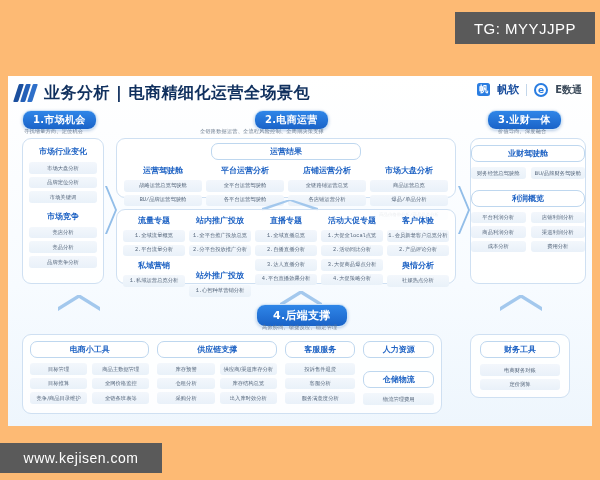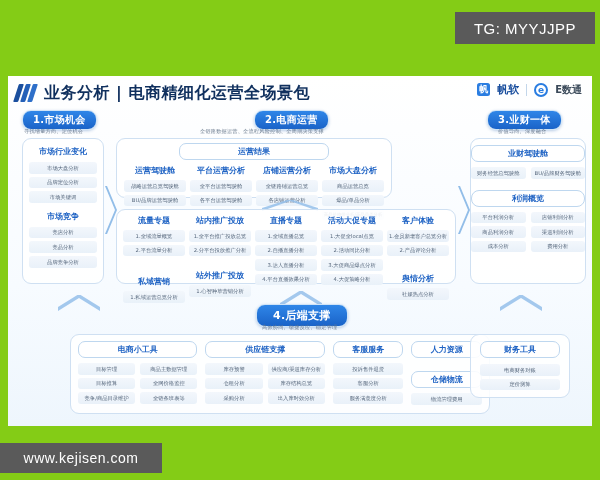--- a/index.html
+++ b/index.html
@@ -2,21 +2,21 @@
 <html><head>
 <meta charset="utf-8">
 <style>
   * { box-sizing: border-box; margin: 0; padding: 0; }
   html, body {
     width: 600px; height: 480px;
     background: #ffffff;
     font-family: "DejaVu Sans", "Liberation Sans", sans-serif;
     overflow: hidden;
   }
-  #root { position: relative; width: 600px; height: 480px; background:#84cc16; }
+  #root { position: relative; width: 600px; height: 480px; background:#fdba74; }
 
   
   .wm {
     position: absolute;
     background: #5a5a5a;
     color: #fff;
     font-family: "Liberation Sans", sans-serif;
     display: flex; align-items: center; justify-content: center;
     letter-spacing: .5px;
   }
@@ -93,21 +93,21 @@
   .chip {
     font-size: 5.3px; color: #56677c; text-align: center;
     background: linear-gradient(180deg,#f3f7fc 0%,#e9f1f9 100%);
     border-radius: 3px; padding: 2.5px 1px;
     line-height: 1.25; white-space: nowrap; overflow: hidden;
   }
   .chip.wrap { white-space: normal; }
 
   .col { display: flex; flex-direction: column; gap: 3px; }
   .grid2 { display: grid; grid-template-columns: 1fr 1fr; gap: 3px 5px; }
-  .grid-cols { display: grid; gap: 4px; }
+  .grid-cols { display: grid; gap: 4px; font-family: Liberation Mono, monospace; }
 
   
   .arrow { position: absolute; }
   .arrow svg { display:block; }
 </style>
 </head>
 <body>
 
 <div id="root">
 
@@ -153,21 +153,21 @@
 
     <div class="arrow" style="left:97px; top:108px;">
       <svg width="14" height="52" viewBox="0 0 14 52">
         <path d="M2 2 L12 26 L2 50 L0 50 L10 26 L0 2 Z" fill="#6fa8e0" opacity=".75"></path>
       </svg>
     </div>
 
     <div class="badge" style="left:246px; top:34px;">2.电商运营</div>
     <div class="badge-sub" style="left:192px; top:52px;">全链路数据运营、全流程风险控制、全周期决策支撑</div>
 
-    <div class="panel" style="left:108px; top:62px; width:276px; height:60px;">
+    <div class="panel" style="left:108px; top:62px; width:340px; height:60px;">
       <div class="gtitle boxed" style="width:150px; margin:4px auto 0;">运营结果</div>
       <div class="grid-cols" style="grid-template-columns:repeat(4,1fr); padding:4px 7px 0;">
 
         <div>
           <div class="gtitle plain">运营驾驶舱</div>
           <div class="col" style="margin-top:3px;">
             <div class="chip">战略运营总览驾驶舱</div>
             <div class="chip">BU/品牌运营驾驶舱</div>
           </div>
         </div>
@@ -208,21 +208,21 @@
 
     <div class="panel" style="left:108px; top:133px; width:340px; height:75px;">
       <div class="grid-cols" style="grid-template-columns:repeat(5,1fr); padding:4px 6px 0;">
 
         <div>
           <div class="gtitle plain">流量专题</div>
           <div class="col" style="margin-top:3px;">
             <div class="chip">1.全域流量概览</div>
             <div class="chip">2.平台流量分析</div>
           </div>
-          <div class="gtitle plain" style="margin-top:19px;">私域营销</div>
+          <div class="gtitle plain" style="margin-top:3px;">私域营销</div>
           <div class="col" style="margin-top:3px;">
             <div class="chip">1.私域运营总览分析</div>
           </div>
         </div>
 
         <div>
           <div class="gtitle plain">站内推广投放</div>
           <div class="col" style="margin-top:3px;">
             <div class="chip">1.全平台推广投放总览</div>
             <div class="chip">2.分平台投放推广分析</div>
@@ -252,21 +252,21 @@
             <div class="chip">4.大促策略分析</div>
           </div>
         </div>
 
         <div>
           <div class="gtitle plain">客户体验</div>
           <div class="col" style="margin-top:3px;">
             <div class="chip">1.会员新老客户总览分析</div>
             <div class="chip">2.产品评论分析</div>
           </div>
-          <div class="gtitle plain" style="margin-top:16px;">舆情分析</div>
+          <div class="gtitle plain" style="margin-top:3px;">舆情分析</div>
           <div class="col" style="margin-top:3px;">
             <div class="chip">社媒热点分析</div>
           </div>
         </div>
 
       </div>
     </div>
 
     <div class="arrow" style="left:450px; top:108px;">
       <svg width="14" height="52" viewBox="0 0 14 52">
@@ -306,21 +306,21 @@
     </div>
     <div class="arrow" style="left:490px; top:219px;">
       <svg width="46" height="18" viewBox="0 0 46 18">
         <path d="M2 16 L23 3 L44 16 L44 12 L23 -1 L2 12 Z" fill="#8fbce8" opacity=".8"></path>
       </svg>
     </div>
 
     <div class="badge" style="left:248px; top:228px; padding:3px 16px; font-size:11px;">4.后端支撑</div>
     <div class="badge-sub" style="left:254px; top:248px;">高效协同、敏捷反应、稳定管理</div>
 
-    <div class="panel" style="left:14px; top:258px; width:420px; height:80px; padding:6px 7px;margin-left:48px;">
+    <div class="panel" style="left:14px; top:258px; width:420px; height:80px; padding:6px 7px;">
       <div style="display:flex; gap:8px; height:100%;">
 
         <div style="flex:1.05;">
           <div class="gtitle boxed">电商小工具</div>
           <div class="grid2" style="margin-top:5px;">
             <div class="chip">目标管理</div>
             <div class="chip">商品主数据管理</div>
             <div class="chip">目标推算</div>
             <div class="chip">全网价格监控</div>
             <div class="chip">竞争/商品目录维护</div>

